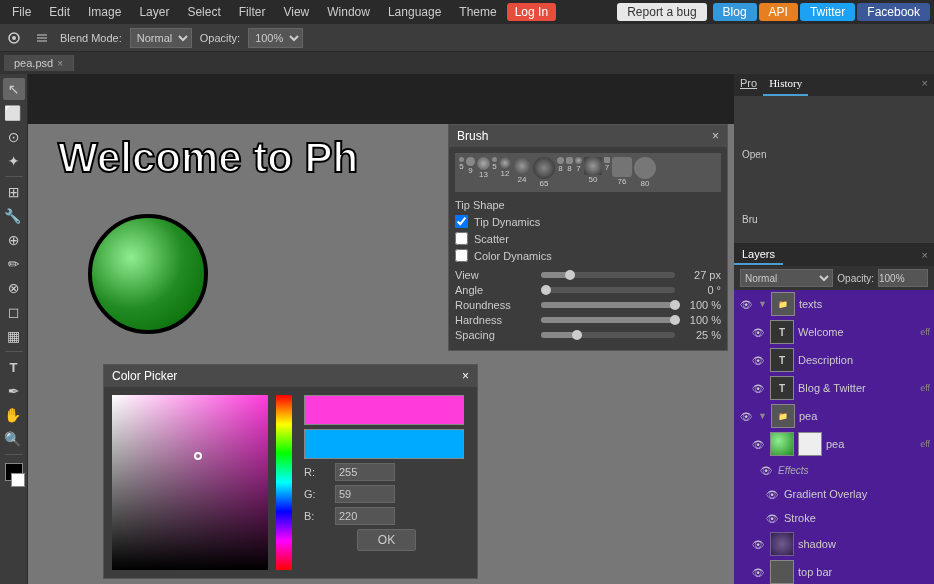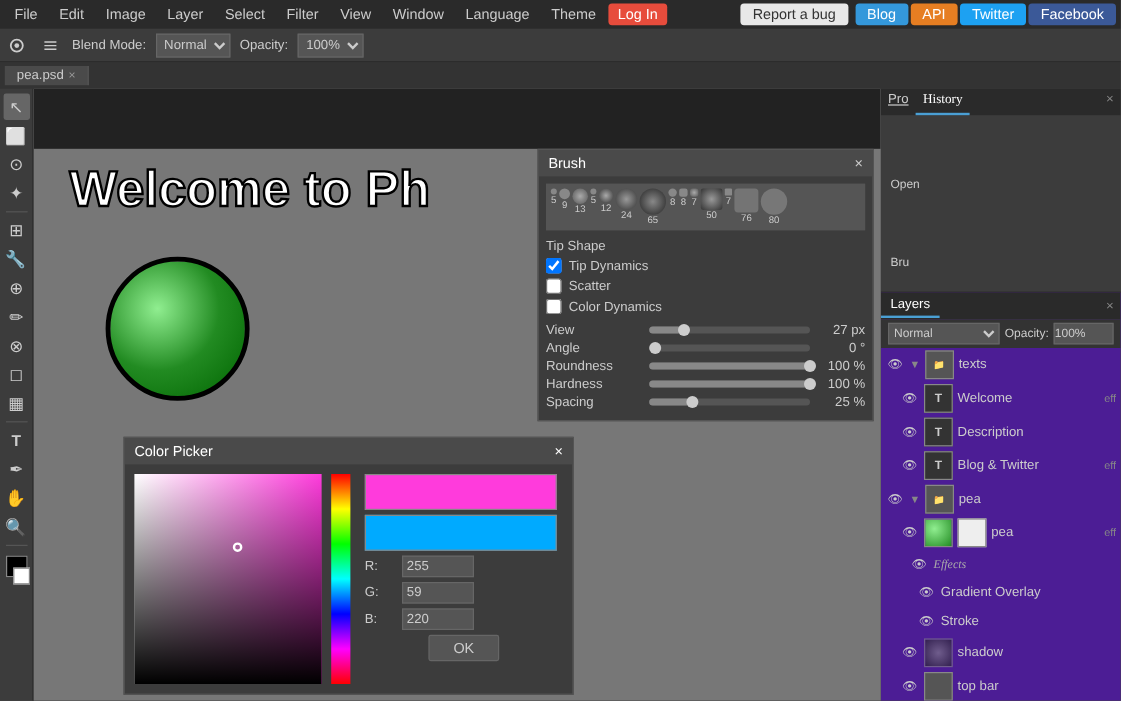--- a/index.html
+++ b/index.html
@@ -51,21 +51,21 @@
     .layers-toolbar { display: flex; align-items: center; gap: 4px; padding: 3px 6px; background: #333; }
     .layers-blend { background: #555; color: #ccc; border: 1px solid #666; font-size: 10px; height: 18px; flex: 1; }
     .layers-opacity { background: #555; color: #ccc; border: 1px solid #666; font-size: 10px; height: 18px; width: 50px; }
     .layer-item { display: flex; align-items: center; padding: 2px 4px; gap: 4px; cursor: pointer; min-height: 24px; }
     .layer-vis { width: 16px; height: 16px; display: flex; align-items: center; justify-content: center; cursor: pointer; }
     .layer-thumb { width: 24px; height: 24px; background: #666; border: 1px solid #888; flex-shrink: 0; }
     .layer-name { font-size: 11px; color: #ccc; flex: 1; }
     .layer-eff { font-size: 9px; color: #888; margin-left: 2px; }
     .layer-indent { padding-left: 16px; }
     .layer-indent2 { padding-left: 24px; }
-    .fx-text { font-size: 10px; color: #aaa; font-style: italic; font-family: Liberation Serif, serif; }
+    .fx-text { font-size: 10px; color: #aaa; font-style: italic; }
 
     
     #brush-panel { position: absolute; top: 50px; left: 420px; width: 280px; background: #3c3c3c; border: 1px solid #555; z-index: 100; }
     .brush-title { display: flex; align-items: center; justify-content: space-between; background: #4a4a4a; padding: 4px 8px; font-size: 12px; color: #fff; }
     .brush-title .close { cursor: pointer; color: #ccc; }
     .brush-body { padding: 6px; }
     .brush-section-title { font-size: 11px; color: #ccc; padding: 3px 0; }
     .brush-options { display: flex; flex-direction: column; gap: 2px; }
     .brush-option { display: flex; align-items: center; gap: 6px; font-size: 11px; color: #ccc; padding: 1px 0; }
     .brush-option input[type=checkbox] { margin: 0; }

